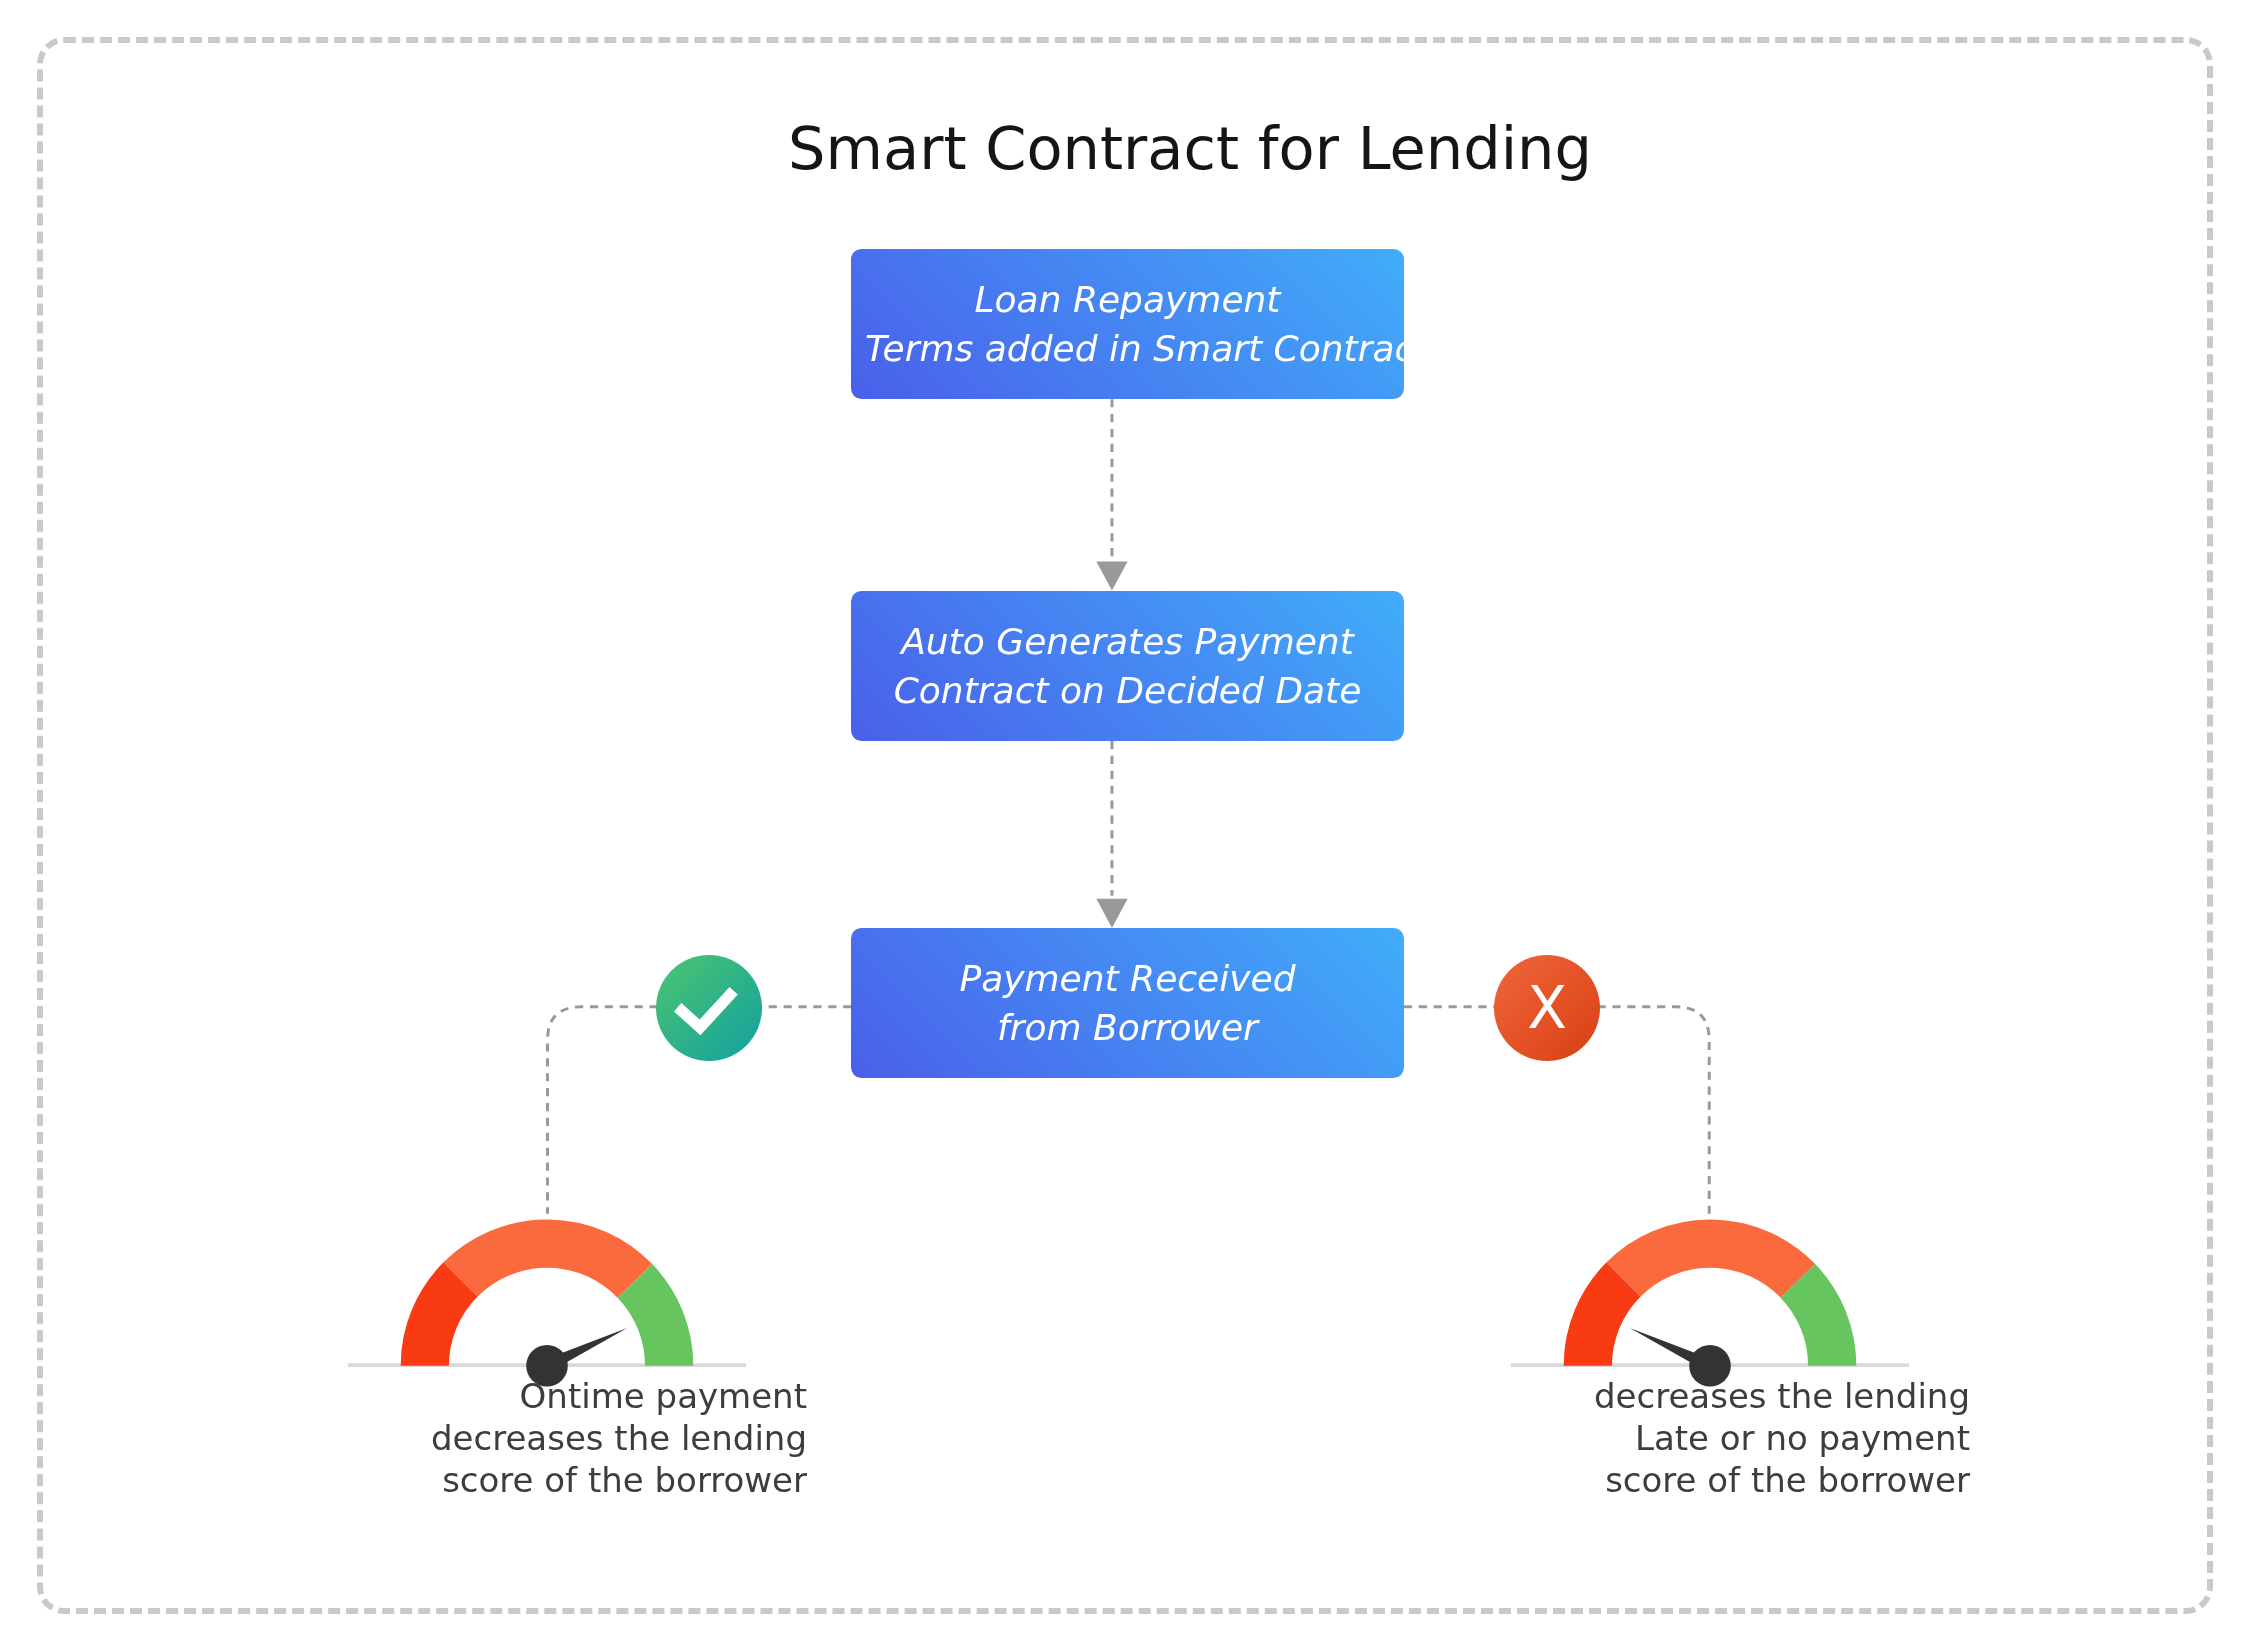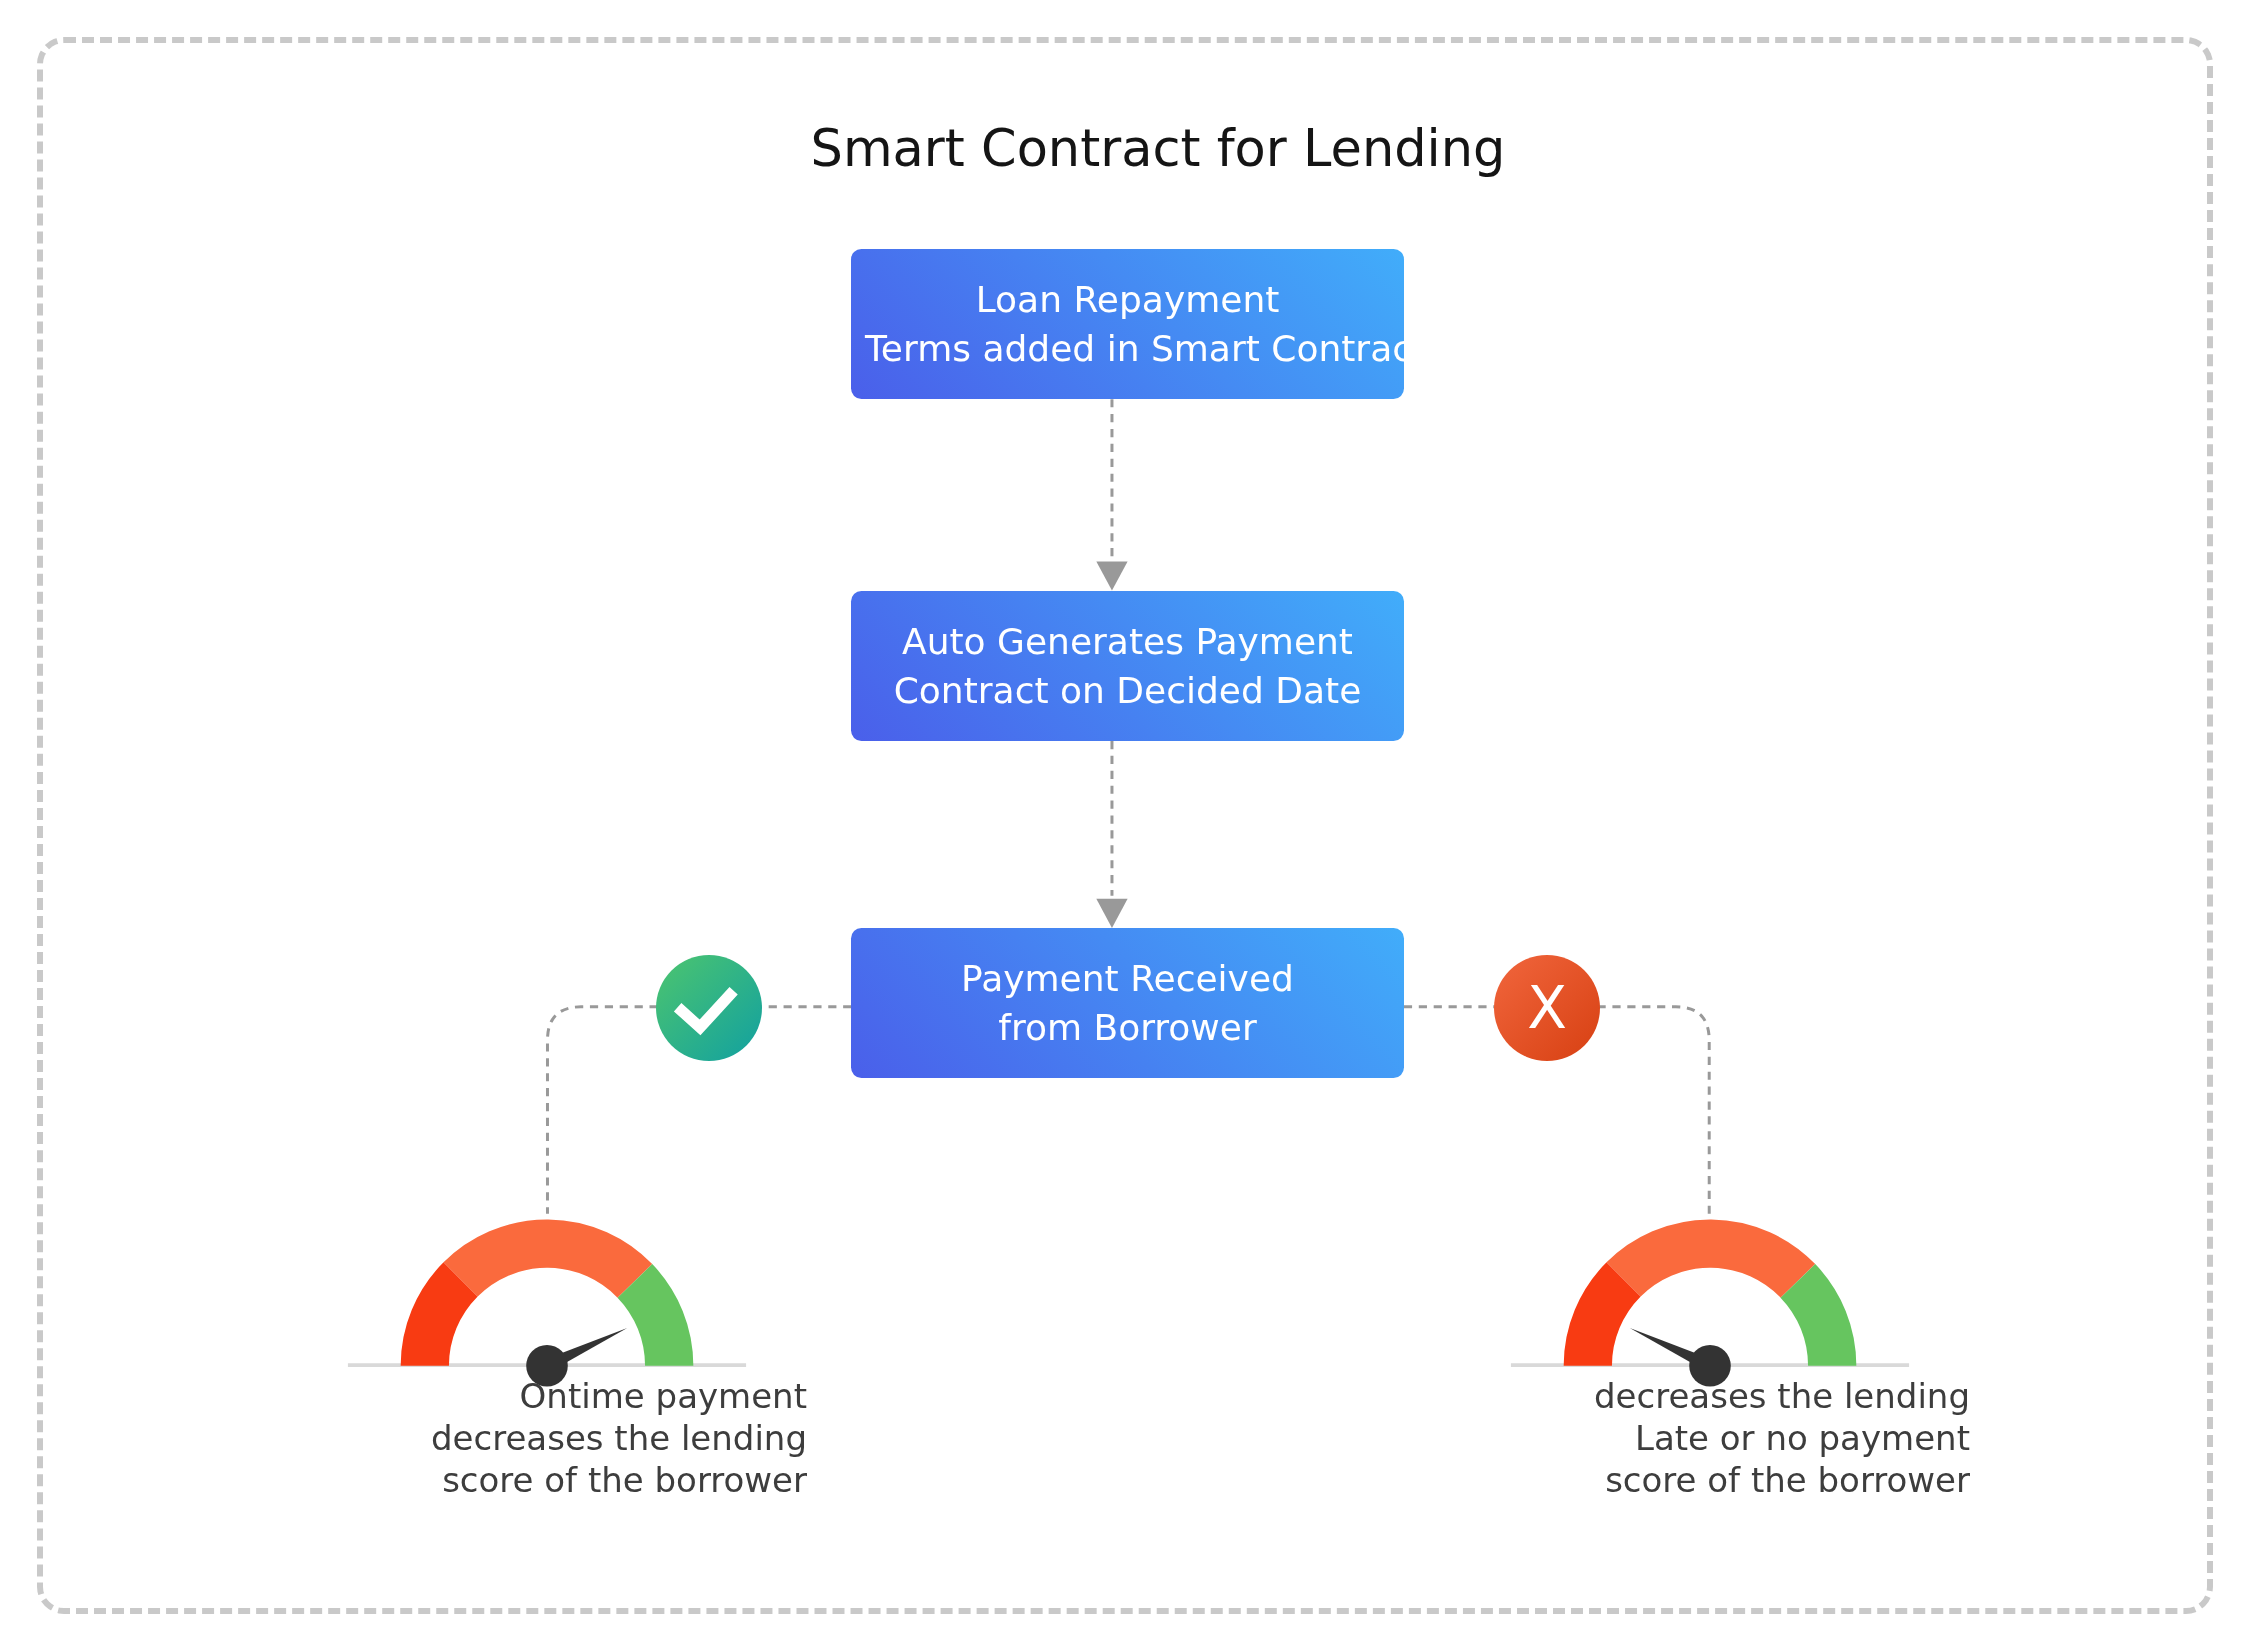--- a/index.html
+++ b/index.html
@@ -12,23 +12,23 @@
     overflow: hidden;
   }
   .border-frame {
     position: absolute;
     left: 37px; top: 37px; right: 37px; bottom: 37px;
     border: 6.7px dashed var(--border-color);
     border-radius: 27px;
   }
   .title {
     position: absolute;
-    left: 1158px; top: 119px;
+    left: 1190px; top: 119px;
     transform: translateX(-50%);
-    font-size: 51px;
+    font-size: 59px;
     line-height: 60px;
     color: var(--title-color);
     white-space: nowrap;
   }
   .overlay {
     position: absolute;
     left: 0; top: 0;
     pointer-events: none;
   }
   .node {
@@ -44,21 +44,21 @@
     align-items: center;
     overflow: hidden;
     color: var(--box-text);
     font-size: 36px;
     line-height: 49px;
     text-align: center;
   }
   #node1 { top: 249px; }
   #node2 { top: 591px; }
   #node3 { top: 928px; }
-  .node .line { white-space: nowrap; }
+  .node .line { white-space: nowrap; font-style: italic; }
   .node .line.clip-left { align-self: flex-start; padding-left: 14px; }
   .badge {
     position: absolute;
     width: 106px; height: 106px;
     border-radius: 50%;
     display: flex;
     justify-content: center;
     align-items: center;
     top: 955px;
   }

